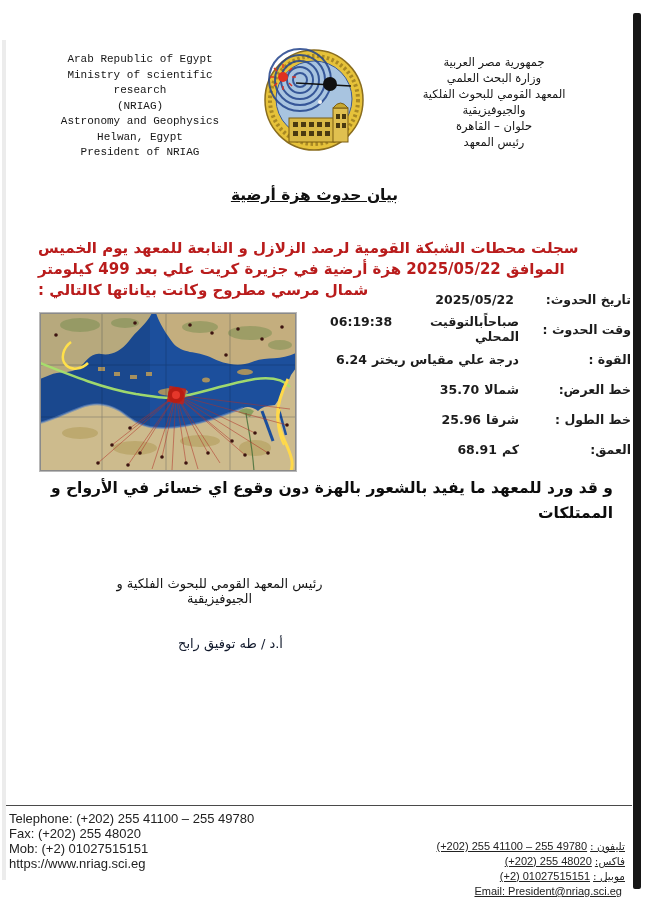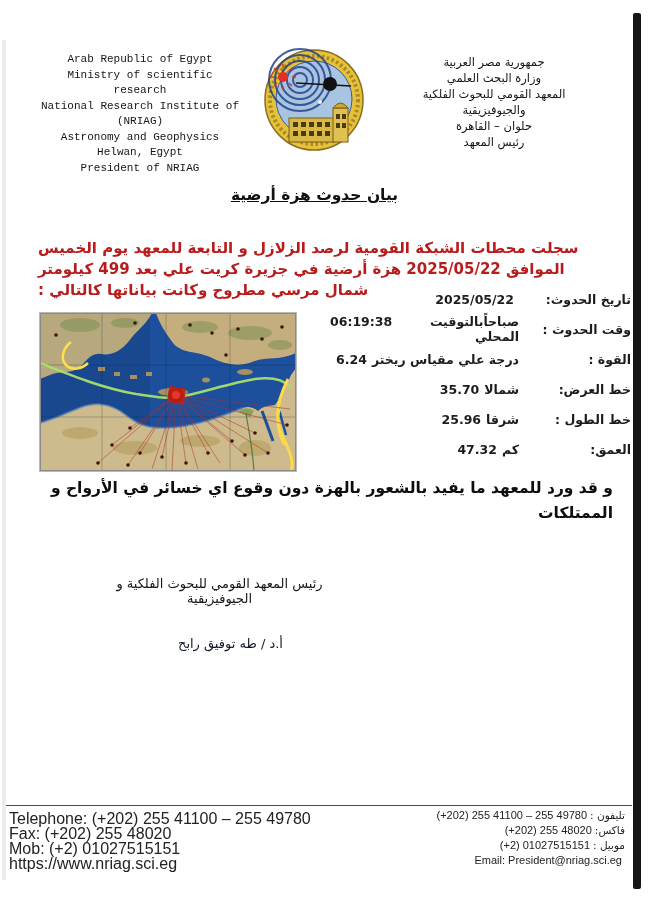--- a/index.html
+++ b/index.html
@@ -46,38 +46,37 @@
 
   
   .sig-title{position:absolute;top:576px;left:102px;width:235px;direction:rtl;text-align:center;
              font-size:13px;color:#161616;}
   .sig-name{position:absolute;top:636px;left:178px;width:130px;direction:rtl;text-align:left;
             font-size:13px;color:#0f172a;}
 
   
   .footer-line{position:absolute;top:805px;left:6px;width:626px;height:1px;background:#4a4a4a;}
   .footer-left{position:absolute;top:811px;left:9px;font-family:"Liberation Sans",sans-serif;
-               font-size:16px;line-height:15px;color:#222;}
-  .footer-right{position:absolute;top:808px;right:24px;font-family:"Liberation Sans",sans-serif;
-                font-size:11px;line-height:15px;color:#222;}
+               font-size:13px;line-height:15px;color:#222;}
+  .footer-right{position:absolute;top:839px;right:24px;font-family:"Liberation Sans",sans-serif;
+                font-size:11px;line-height:15px;color:#222;text-decoration:underline;}
   .fr-row{display:flex;justify-content:flex-end;align-items:baseline;gap:3px;}
   .fr-label{direction:rtl;font-family:"DejaVu Sans",sans-serif;font-size:10.5px;}
 </style>
 </head>
 <body>
 
 <div class="page">
 
   <div class="scan-bar-right"></div>
   <div class="scan-strip-left"></div>
 
   <div class="hdr-en">
     <div>Arab Republic of Egypt</div>
     <div>Ministry of scientific research</div>
-    <div>National Research Institute of</div>
     <div>(NRIAG)</div>
     <div>Astronomy and Geophysics</div>
     <div>Helwan, Egypt</div>
     <div>President of NRIAG</div>
   </div>
 
   <div class="logo">
     <svg width="104" height="110" viewBox="0 0 104 110" xmlns="http://www.w3.org/2000/svg">
       <ellipse cx="52" cy="52" rx="49" ry="50" fill="#e6c23a" stroke="#8a6d1f" stroke-width="1.5"></ellipse>
       <circle cx="52" cy="52" r="44" fill="none" stroke="#6b4f0e" stroke-width="4" stroke-dasharray="2.5 2.5" opacity="0.5"></circle>
@@ -173,21 +172,21 @@
     </div>
     <div class="d-row">
       <div class="d-val">
         <span>25.96</span>
         <span class="d-unit">شرقا</span>
       </div>
       <div class="d-lbl">خط الطول :</div>
     </div>
     <div class="d-row">
       <div class="d-val">
-        <span>47.32</span>
+        <span>68.91</span>
         <span class="d-unit">كم</span>
       </div>
       <div class="d-lbl">العمق:</div>
     </div>
   </div>
 
   <div class="map">
     <svg width="256" height="158" viewBox="0 0 256 158" xmlns="http://www.w3.org/2000/svg">
       <rect x="0" y="0" width="256" height="158" fill="#1c4f9c"></rect>
       <rect x="0" y="0" width="110" height="158" fill="#17427f" opacity="0.5"></rect>

